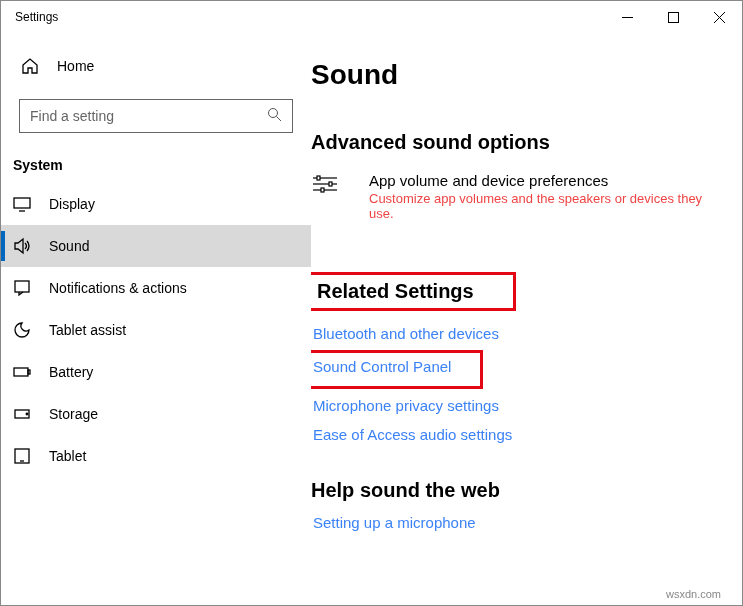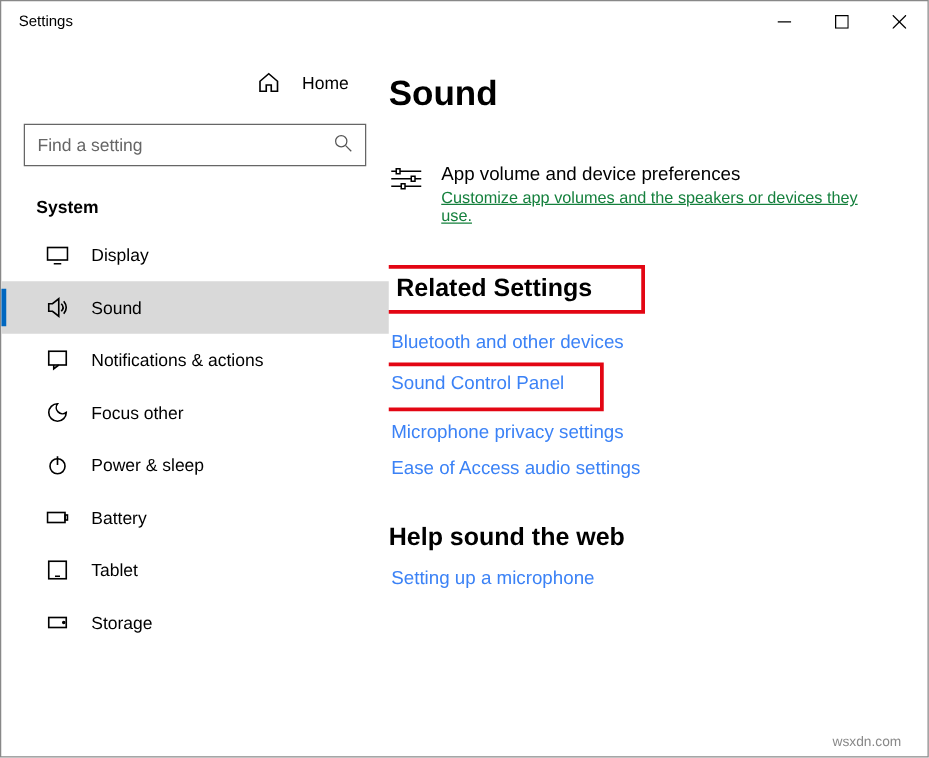--- a/index.html
+++ b/index.html
@@ -20,60 +20,60 @@
       padding-left: 14px;
     }
     .titlebar-title { font-size: 12px; flex: 1; }
     .titlebar-controls { display: flex; }
     .tbtn { width: 46px; height: 32px; display: flex; align-items: center; justify-content: center; }
     .tbtn svg { width: 11px; height: 11px; stroke: #000; stroke-width: 1; fill: none; }
     .content { display: flex; height: calc(100% - 32px); }
     .sidebar { width: 310px; padding-top: 16px; position: relative; }
     .home-row {
       display: flex; align-items: center; gap: 18px;
-      padding: 8px 32px; margin-bottom: 16px; justify-content: flex-end;
+      padding: 8px 20px; margin-bottom: 16px;
     }
     .home-row .icon { width: 18px; height: 18px; }
     .search {
       margin: 0 18px 18px 18px;
       border: 1px solid #666;
       height: 34px;
       display: flex; align-items: center;
       padding: 0 10px;
       color: #666;
       justify-content: space-between;
       text-align: center;
     }
     .category {
       font-weight: 600;
-      padding: 6px 20px 10px 28px;
+      padding: 6px 20px 10px 12px;
     }
     .nav { list-style: none; }
     .nav li {
       display: flex; align-items: center; gap: 18px;
-      padding: 12px 36px;
+      padding: 12px 12px;
       position: relative;
     }
     .nav li.selected { background: #d9d9d9; }
     .nav li.selected::before {
       content: ""; position: absolute; left: 0; top: 6px; bottom: 6px; width: 4px; background: #0067c0;
     }
     .nav .icon { width: 18px; height: 18px; flex-shrink: 0; display:flex; align-items:center; justify-content:center;}
     .nav .icon svg { width: 18px; height: 18px; stroke: #000; stroke-width: 1.3; fill: none; }
     .main {
       flex: 1; padding: 26px 26px 0 0;
       overflow: hidden;
     }
     .page-title { font-size: 28px; font-weight: 600; margin-bottom: 40px; }
     .section-title { font-size: 20px; font-weight: 600; margin-bottom: 18px; }
-    .adv-row { display: flex; gap: 12px; margin-bottom: 36px; }
+    .adv-row { display: flex; gap: 28px; margin-bottom: 55px; }
     .adv-icon { width: 30px; padding-top:2px;}
     .adv-icon svg { width: 28px; height: 20px; stroke:#000; stroke-width:1.2; fill:none;}
     .adv-label { font-size: 15px; }
-    .adv-desc { color: #15803d; font-size: 13px; margin-top: 2px; max-width: 340px; text-decoration: underline;}
+    .adv-desc { color: #ef4444; font-size: 13px; margin-top: 2px; max-width: 340px;}
     .related-heading-wrap { position: relative; display:inline-block; margin-bottom: 6px;}
     .related-heading { font-size: 20px; font-weight: 600; padding: 4px 38px 4px 6px; text-align: center; }
     .red-box-1 { border: 3px solid #e30613; position:absolute; inset:-4px; pointer-events:none;}
     .link { color: #3b82f6; font-size: 15px; display:block; margin: 12px 0 10px 2px; position:relative;}
     .link-wrap { position: relative; display:inline-block; }
     .red-box-2 { border: 3px solid #e30613; padding: 0; position:absolute; top:-2px; left:-4px; right:-32px; bottom:-4px; pointer-events:none;}
     .help-title { font-size: 20px; font-weight: 600; margin-top: 36px; margin-bottom: 8px;}
     .watermark { position:absolute; bottom:6px; right:22px; font-size:11px; color:#888;}
   </style>
 </head>
@@ -147,64 +147,56 @@
             </svg>
           </span>
         <span>Notifications &amp; actions</span>
       </li>
       <li>
         <span class="icon">
             <svg viewBox="0 0 18 18">
               <path d="M9 2 A7 7 0 1 0 16 9 A5 5 0 0 1 9 2 Z"></path>
             </svg>
           </span>
-        <span>Focus other</span>
-      </li>
-      <li>
-        <span class="icon">
-            <svg viewBox="0 0 18 18">
-              <circle cx="9" cy="10" r="6"></circle>
-              <line x1="9" y1="2" x2="9" y2="9"></line>
-            </svg>
-          </span>
-        <span>Power &amp; sleep</span>
+        <span>Tablet assist</span>
       </li>
       <li>
         <span class="icon">
             <svg viewBox="0 0 18 18">
               <rect x="1" y="5" width="14" height="8"></rect>
               <rect x="15" y="7" width="2" height="4"></rect>
             </svg>
           </span>
         <span>Battery</span>
       </li>
       <li>
         <span class="icon">
             <svg viewBox="0 0 18 18">
+              <rect x="2" y="5" width="14" height="8"></rect>
+              <circle cx="14" cy="9" r="0.8" fill="#000"></circle>
+            </svg>
+          </span>
+        <span>Storage</span>
+      </li>
+      <li>
+        <span class="icon">
+            <svg viewBox="0 0 18 18">
               <rect x="2" y="2" width="14" height="14"></rect>
               <line x1="7" y1="14" x2="11" y2="14"></line>
             </svg>
           </span>
         <span>Tablet</span>
       </li>
-      <li>
-        <span class="icon">
-            <svg viewBox="0 0 18 18">
-              <rect x="2" y="5" width="14" height="8"></rect>
-              <circle cx="14" cy="9" r="0.8" fill="#000"></circle>
-            </svg>
-          </span>
-        <span>Storage</span>
-      </li>
     </ul>
   </div>
 
   <div class="main">
     <div class="page-title">Sound</div>
 
+    <div class="section-title">Advanced sound options</div>
     <div class="adv-row">
       <div class="adv-icon">
         <svg viewBox="0 0 28 20">
             <line x1="2" y1="4" x2="26" y2="4"></line>
             <line x1="2" y1="10" x2="26" y2="10"></line>
             <line x1="2" y1="16" x2="26" y2="16"></line>
             <rect x="6" y="2" width="3" height="4" fill="#fff"></rect>
             <rect x="18" y="8" width="3" height="4" fill="#fff"></rect>
             <rect x="10" y="14" width="3" height="4" fill="#fff"></rect>
           </svg>

